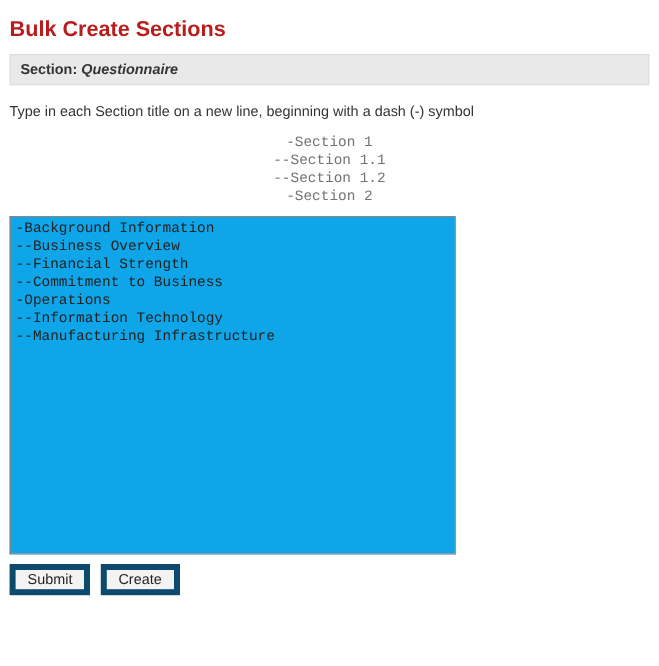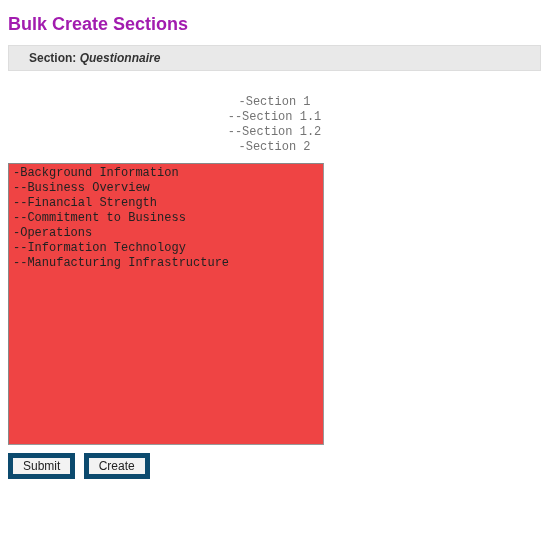--- a/index.html
+++ b/index.html
@@ -9,27 +9,27 @@
     color: #333;
     margin: 0;
     padding: 8px;
     width: 549px;
     background: #fff;
   }
   h1 {
     font-size: 18px;
     font-weight: bold;
     margin: 6px 0 10px 0;
-    color: #a21caf;
+    color: #b91c1c;
   }
   .section-bar {
     background: #e9e9e9;
     border: 1px solid #ddd;
-    padding: 5px 20px;
-    margin-bottom: 24px;
+    padding: 5px 8px;
+    margin-bottom: 14px;
   }
   .section-bar .label {
     font-weight: bold;
     color: #333;
   }
   .section-bar .name {
     font-weight: bold;
     font-style: italic;
     color: #333;
   }
@@ -43,32 +43,32 @@
     font-family: Liberation Mono, monospace;
     font-size: 12px;
     line-height: 1.25;
     white-space: pre;
     margin-bottom: 8px;
     color: #737373;
     text-align: center;
   }
   textarea.sections {
     display: block;
-    width: 316px;
+    width: 372px;
     height: 282px;
     border: 1px solid #999;
     border-top-color: #888;
     border-left-color: #888;
     font-family: "Courier New", Courier, monospace;
     font-size: 12px;
     line-height: 1.25;
     padding: 2px 4px;
     resize: none;
     color: #222;
-    background: #ef4444;
+    background: #0ea5e9;
     overflow: auto;
   }
   .button-row {
     margin-top: 8px;
   }
   button {
     font-family: Verdana, Geneva, sans-serif;
     font-size: 12px;
     background: #f3f3f3;
     border: 5px solid #0c4a6e;
@@ -81,20 +81,21 @@
 </head>
 <body>
 
 <h1>Bulk Create Sections</h1>
 
 <div class="section-bar">
   <span class="label">Section: </span><span class="name">Questionnaire</span>
 </div>
 
 <div class="instructions">
+  <div>Type in each Section title on a new line, beginning with a dash (-) symbol</div>
 </div>
 
 <div class="example">-Section 1
 --Section 1.1
 --Section 1.2
 -Section 2</div>
 
 <textarea class="sections" style="">-Background Information
 --Business Overview
 --Financial Strength

